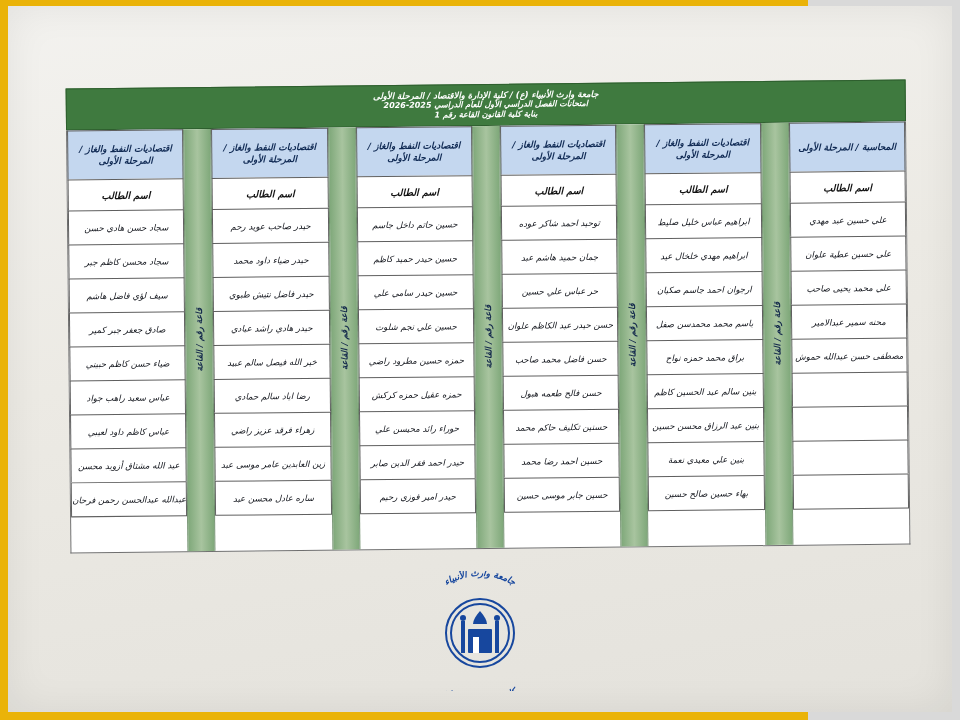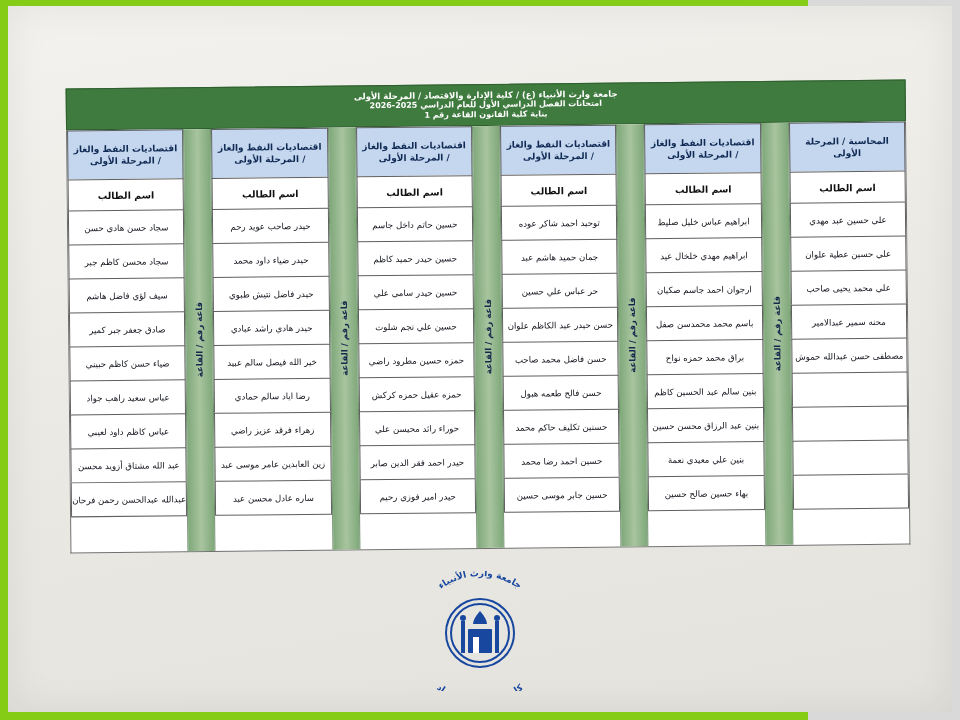--- a/index.html
+++ b/index.html
@@ -7,21 +7,22 @@
     width:960px;height:720px;
     background:#d9d9d9;
     font-family:"DejaVu Sans","Liberation Sans",sans-serif;
     overflow:hidden;
     position:relative;
   }
   
   #sheet{
     position:absolute;
     left:0;top:0;width:808px;height:720px;
-    background:#84cc16;
+    background:#eab308;
+    font-style:italic;
   }
   #paper{
     position:absolute;
     left:8px;top:6px;width:944px;height:706px;
     background:linear-gradient(170deg,#f3f2ef 0%,#eceae4 45%,#e4e2dc 100%);
     box-shadow:inset 0 0 40px rgba(0,0,0,0.07);
   }
   
   #doc{
     position:absolute;

